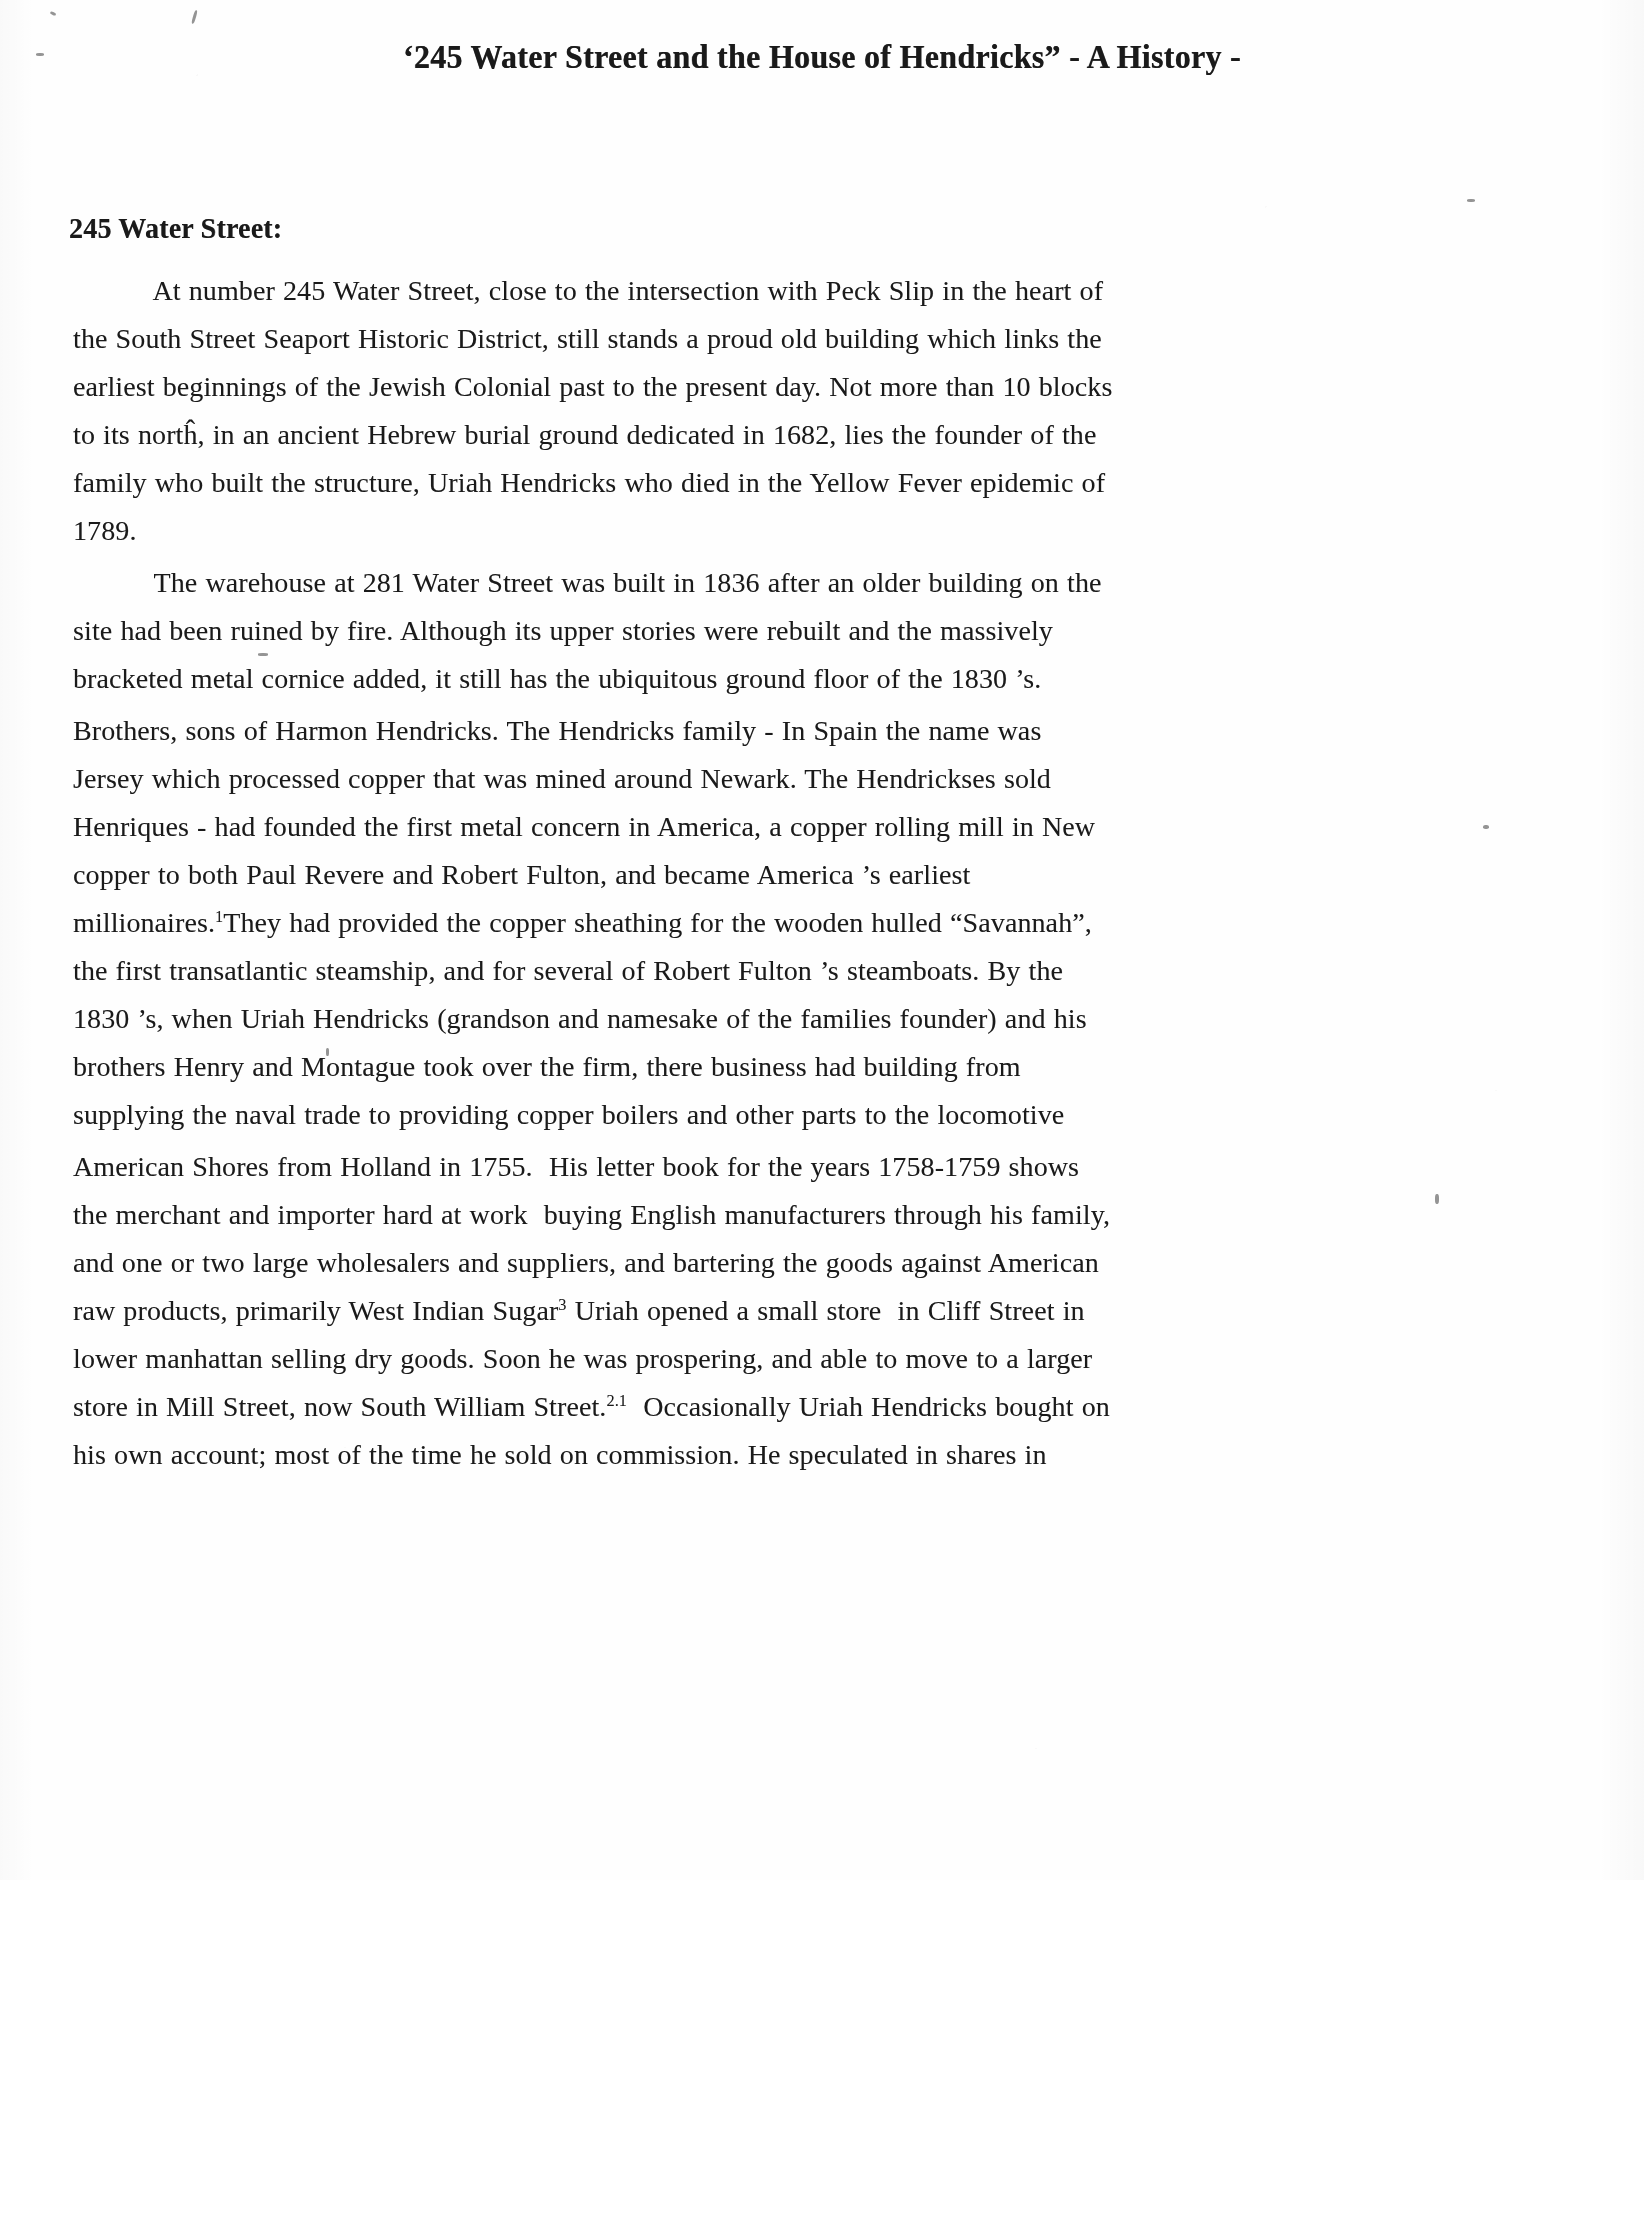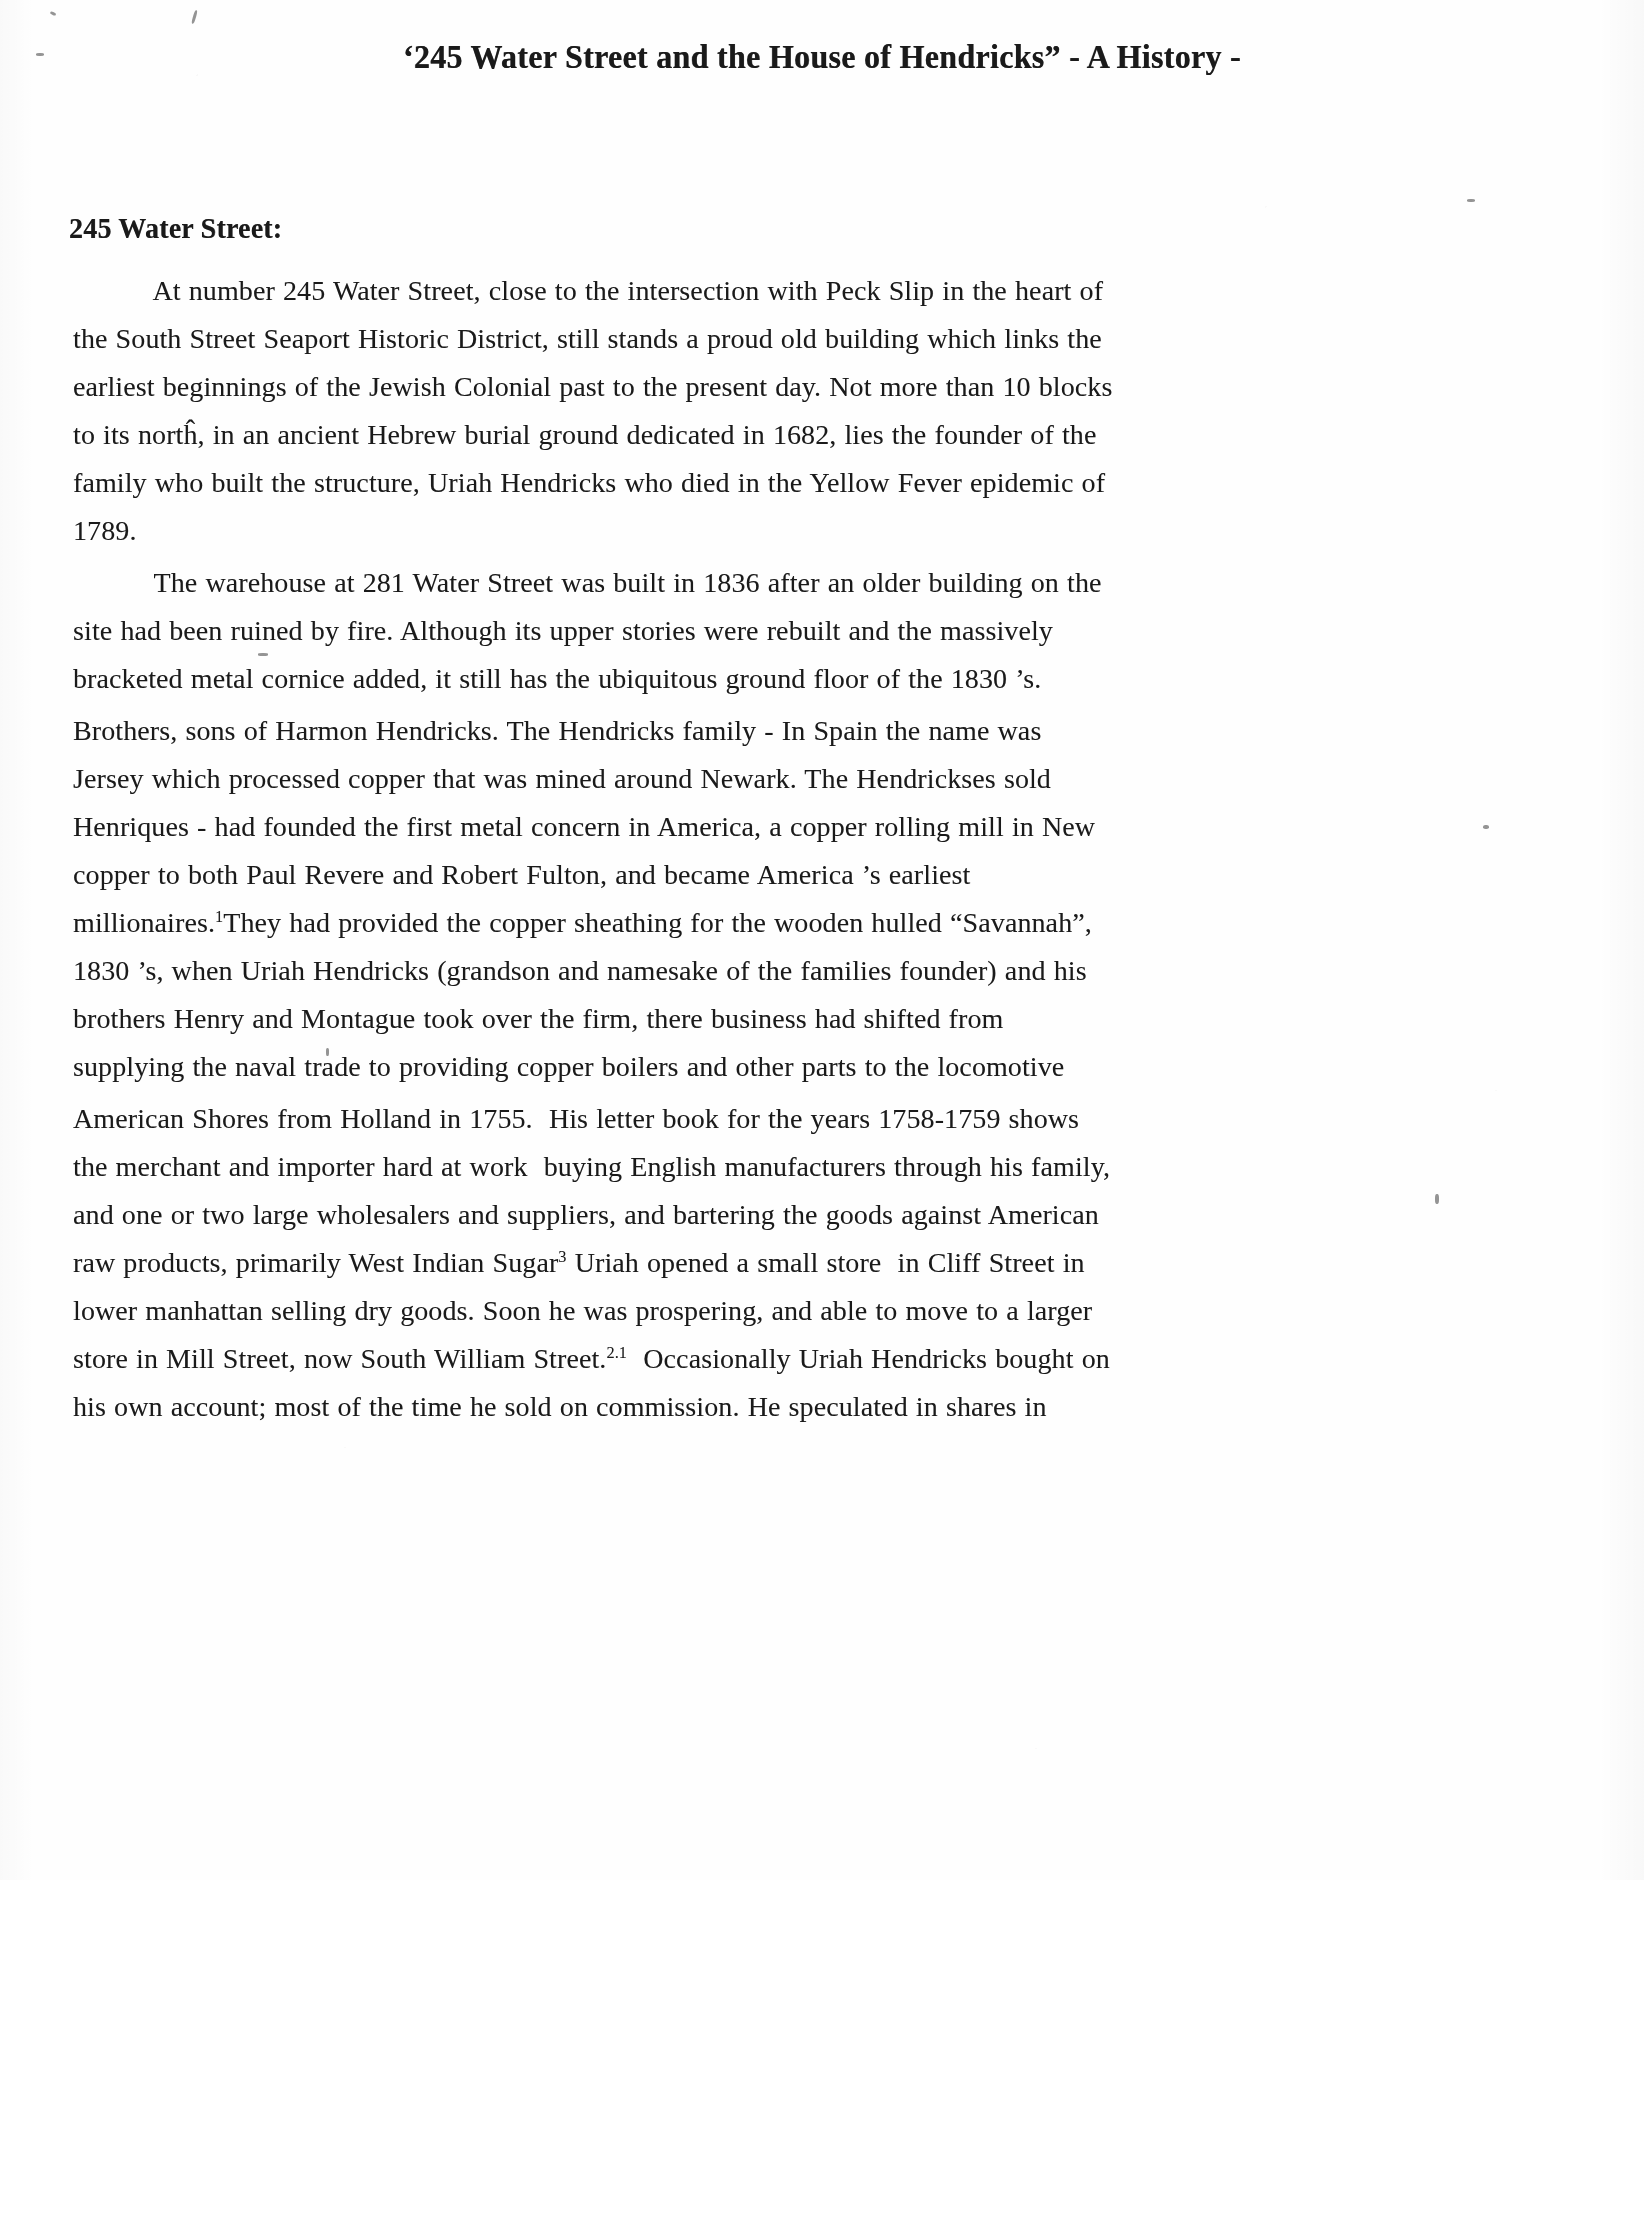--- a/index.html
+++ b/index.html
@@ -170,22 +170,23 @@
       <span class="ln">site had been ruined by fire. Although its upper stories were rebuilt and the massively</span>
       <span class="ln">bracketed metal cornice added, it still has the ubiquitous ground floor of the 1830 ’s.</span>
     </p>
 
     <p class="para">
       <span class="ln">Brothers, sons of Harmon Hendricks. The Hendricks family - In Spain the name was</span>
       <span class="ln">Jersey which processed copper that was mined around Newark. The Hendrickses sold</span>
       <span class="ln">Henriques - had founded the first metal concern in America, a copper rolling mill in New</span>
       <span class="ln">copper to both Paul Revere and Robert Fulton, and became America ’s earliest</span>
       <span class="ln"><span>millionaires.</span><sup>1</sup><span>They had provided the copper sheathing for the wooden hulled “Savannah”,</span></span>
+      <span class="ln">the first transatlantic steamship, and for several of Robert Fulton ’s steamboats. By the</span>
       <span class="ln">1830 ’s, when Uriah Hendricks (grandson and namesake of the families founder) and his</span>
-      <span class="ln">brothers Henry and Montague took over the firm, there business had shifted from</span>
+      <span class="ln">brothers Henry and Montague took over the firm, there business had building from</span>
       <span class="ln">supplying the naval trade to providing copper boilers and other parts to the locomotive</span>
     </p>
 
     <p class="para">
       <span class="ln">American Shores from Holland in 1755.  His letter book for the years 1758-1759 shows</span>
       <span class="ln">the merchant and importer hard at work  buying English manufacturers through his family,</span>
       <span class="ln">and one or two large wholesalers and suppliers, and bartering the goods against American</span>
       <span class="ln"><span>raw products, primarily West Indian Sugar</span><sup>3</sup><span> Uriah opened a small store  in Cliff Street in</span></span>
       <span class="ln">lower manhattan selling dry goods. Soon he was prospering, and able to move to a larger</span>
       <span class="ln"><span>store in Mill Street, now South William Street.</span><sup>2.1</sup><span>  Occasionally Uriah Hendricks bought on</span></span>

